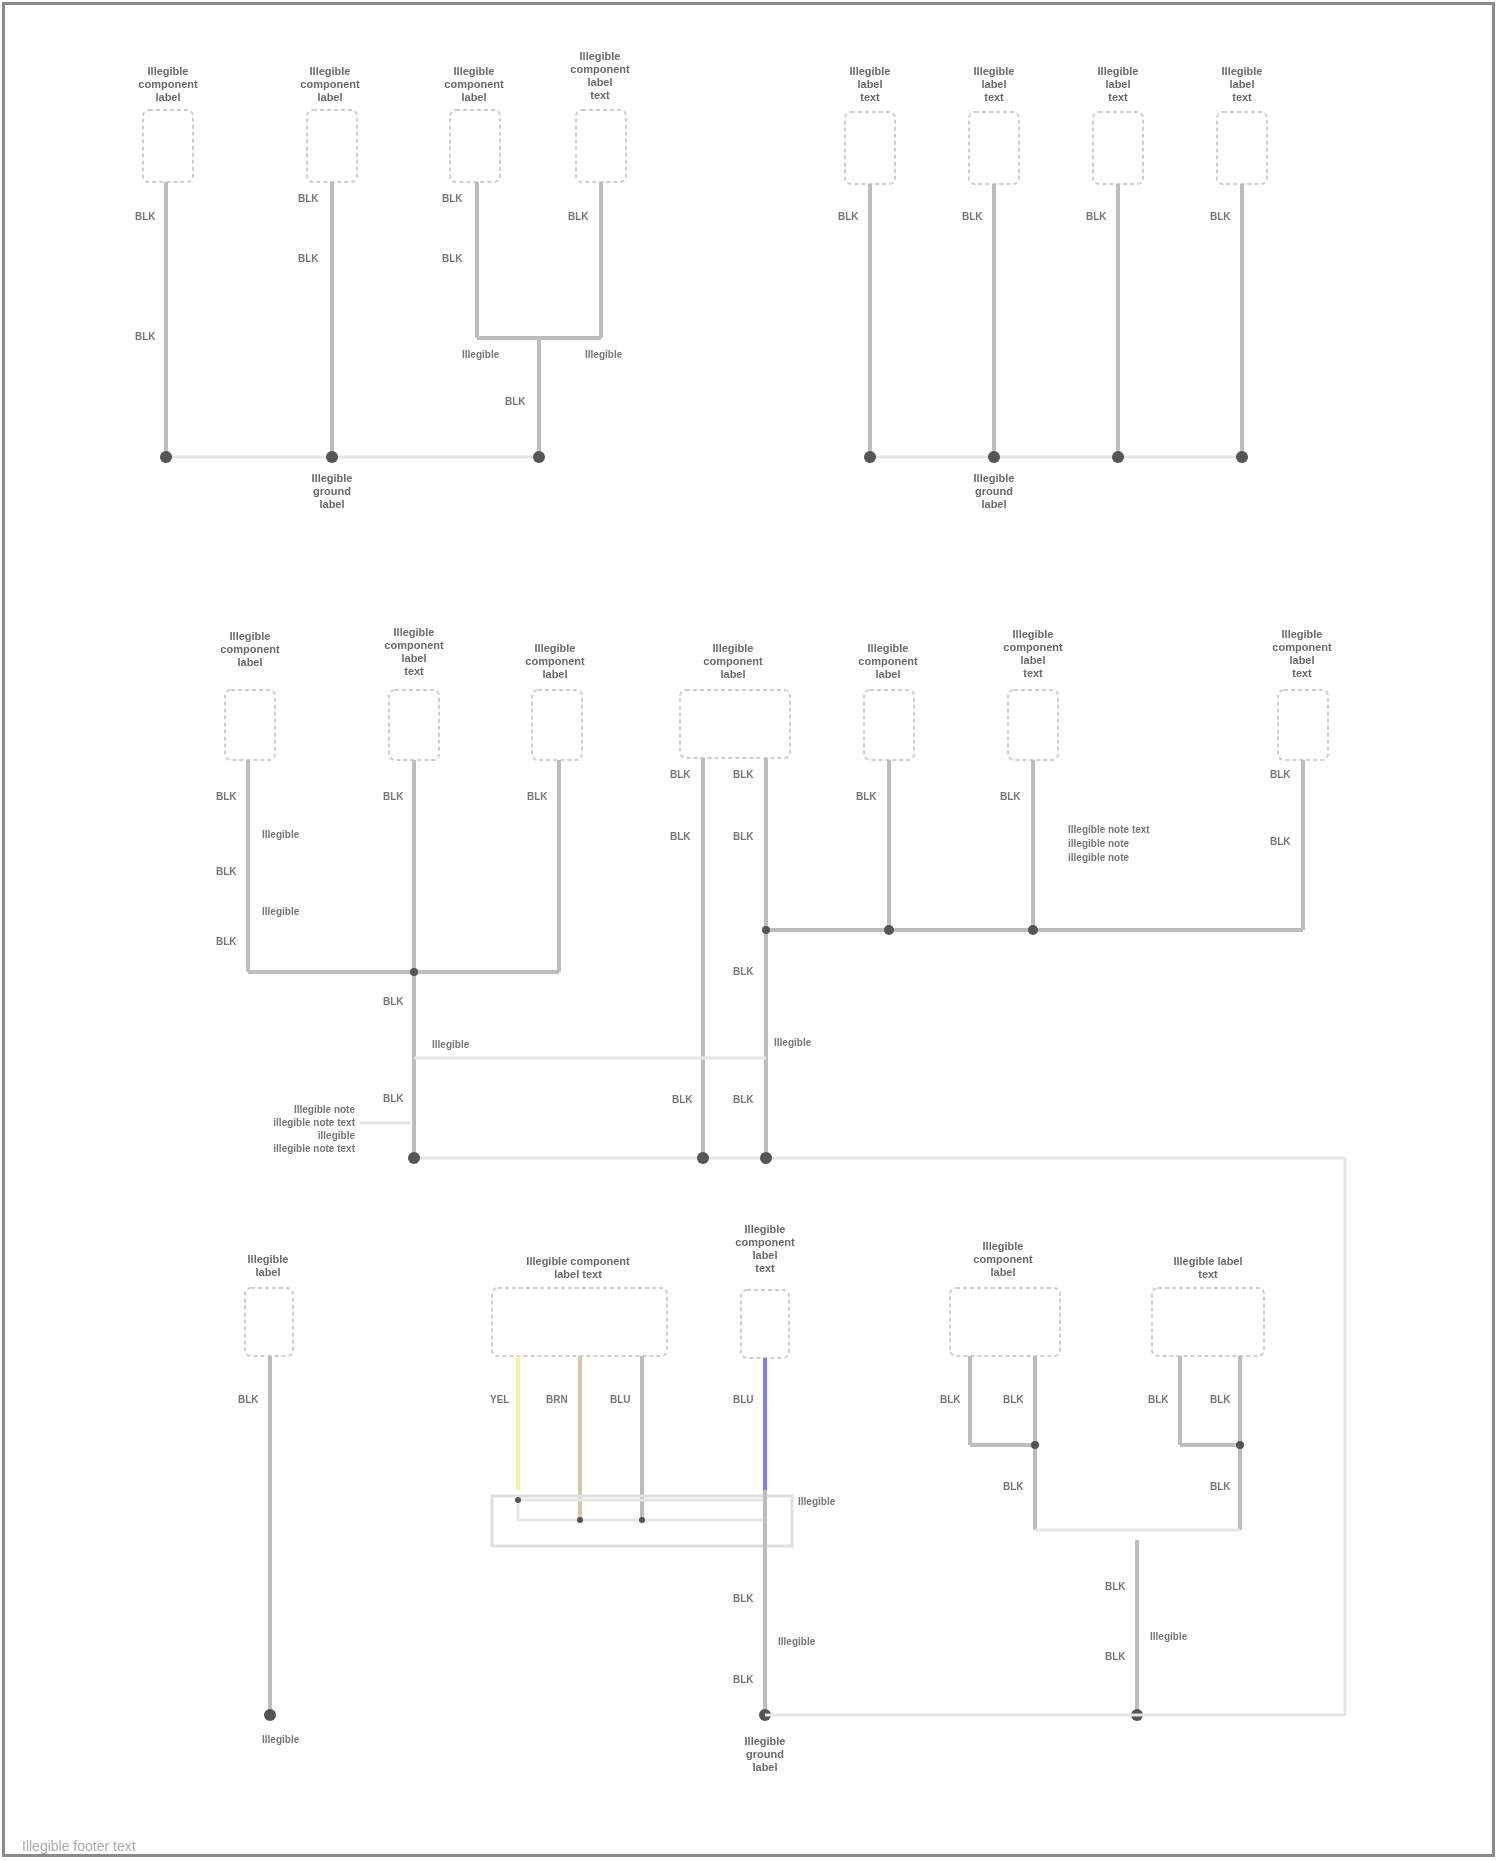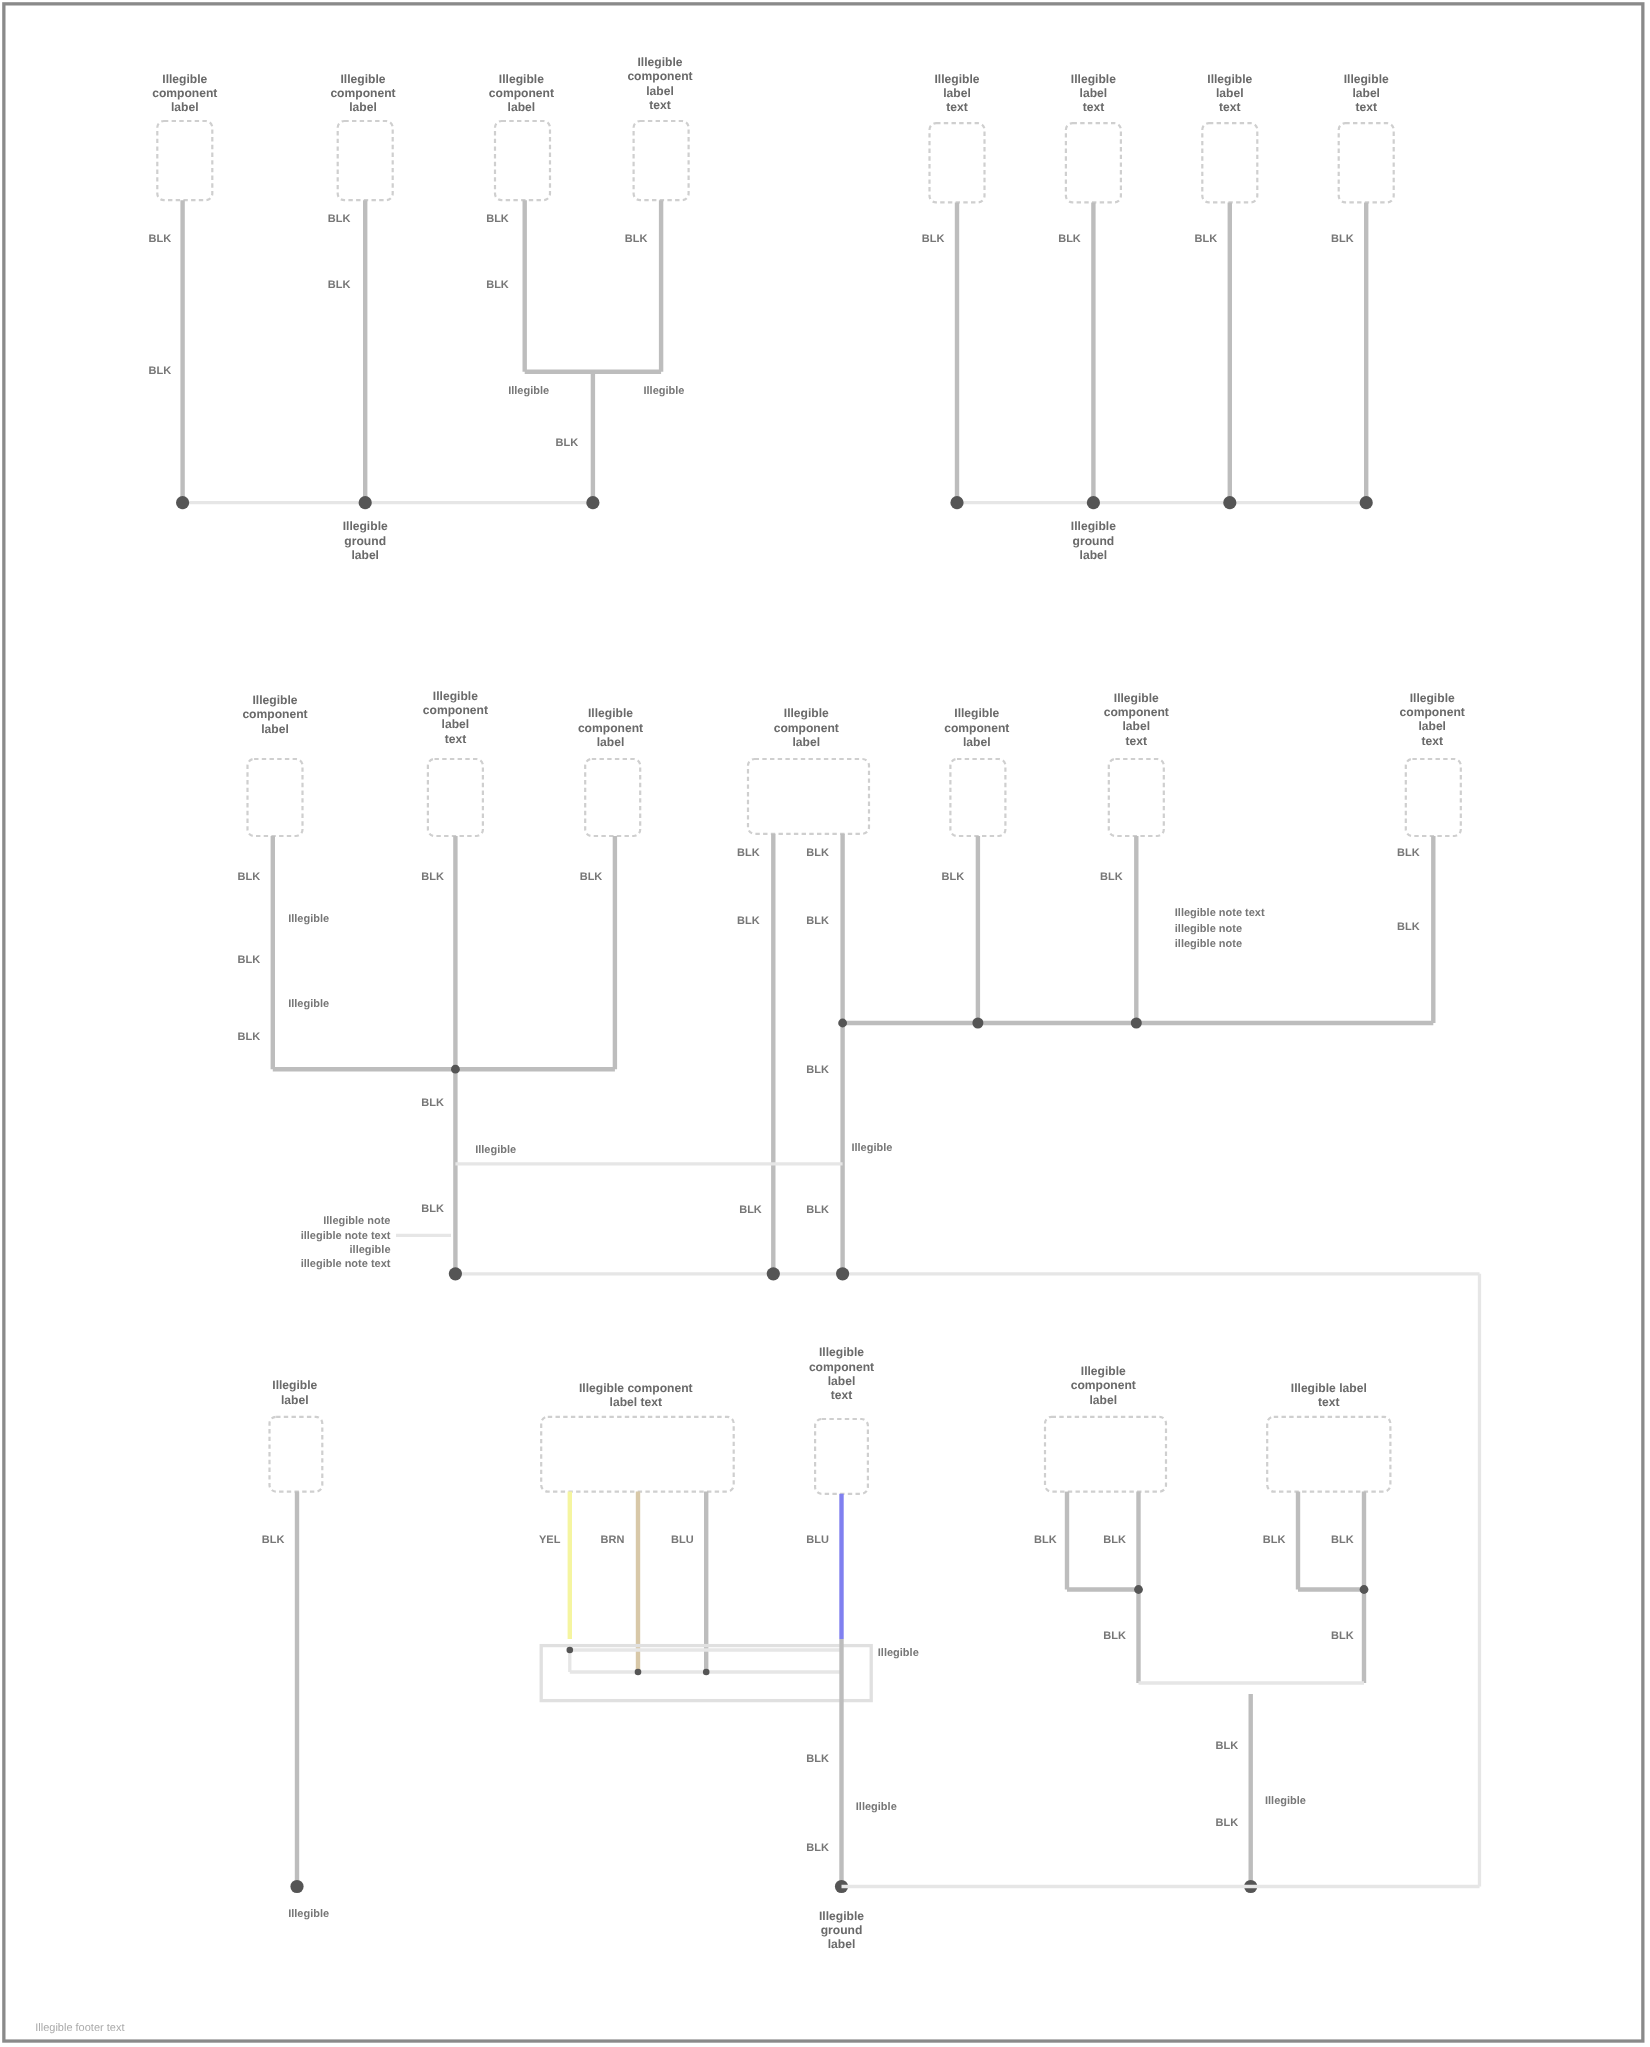--- a/index.html
+++ b/index.html
@@ -5,21 +5,21 @@
   html,body{margin:0;padding:0;background:#fff;}
   body{width:1500px;height:1861px;position:relative;overflow:hidden;font-family:"Liberation Sans",sans-serif;}
   .frame{position:absolute;left:2px;top:2px;width:1493px;height:1855px;border-left:3px solid #8a8a8a;border-top:3px solid #8a8a8a;border-right:3px solid #8a8a8a;border-bottom:3px solid #8a8a8a;box-sizing:border-box;}
   svg{position:absolute;left:0;top:0;}
   .lbl{font-family:"Liberation Sans",sans-serif;font-size:10px;fill:#777;font-weight:bold;}
   .title{font-family:"Liberation Sans",sans-serif;font-size:11px;fill:#6a6a6a;font-weight:bold;text-anchor:middle;}
   .wire{stroke:#bdbdbd;stroke-width:4;fill:none;}
   .thin{stroke:#e6e6e6;stroke-width:3;fill:none;}
   .box{fill:none;stroke:#cfcfcf;stroke-width:2;stroke-dasharray:4 3;}
   .dot{fill:#555;}
-  .footer{position:absolute;left:32px;top:1838px;font-size:10px;color:#aaa;}
+  .footer{position:absolute;left:22px;top:1838px;font-size:14px;color:#aaa;}
 </style>
 </head>
 <body>
 
 <div class="frame"></div>
 
 <svg width="1500" height="1861" viewBox="0 0 1500 1861">
 
   <g>
 

